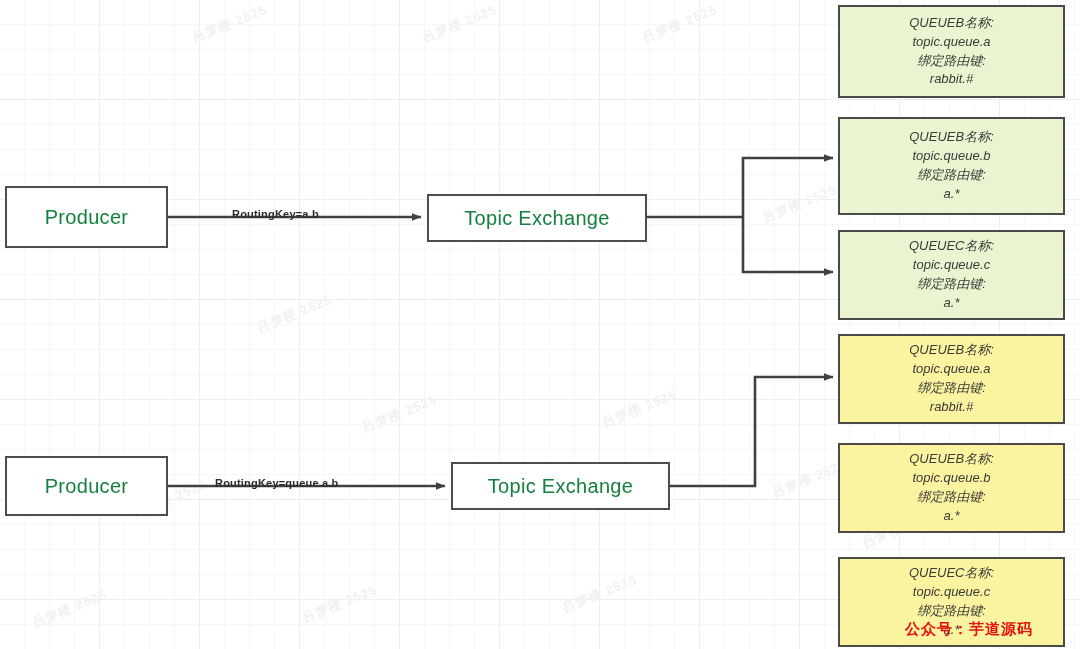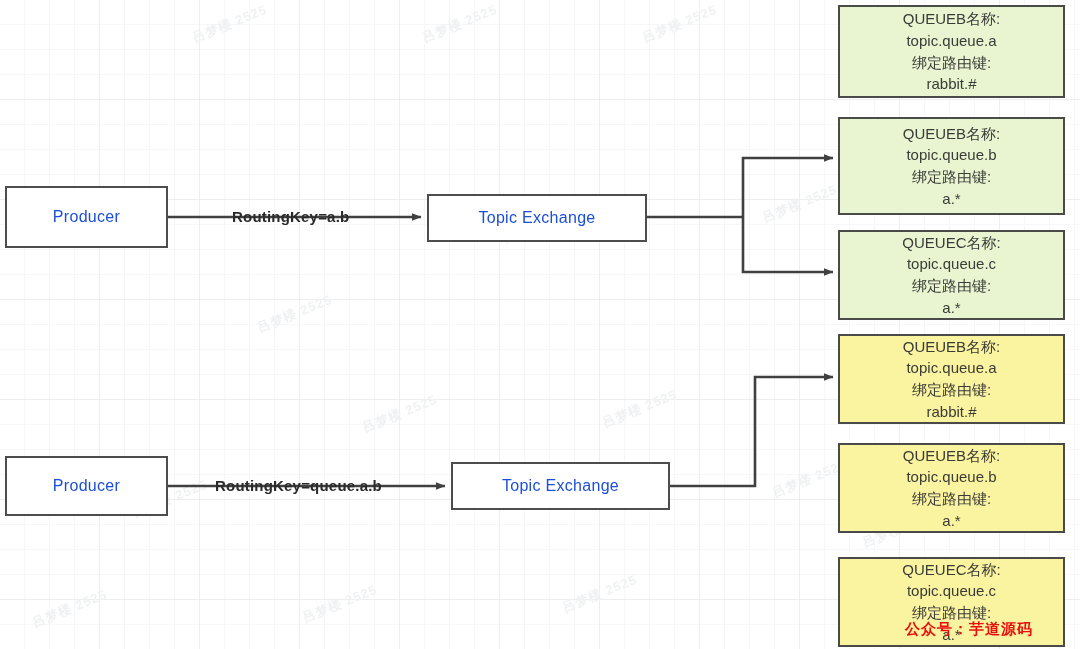--- a/index.html
+++ b/index.html
@@ -54,39 +54,40 @@
     box-sizing: border-box;
     z-index: 3;
     display: flex;
     align-items: center;
     justify-content: center;
     text-align: center;
   }
   .plain-box {
     background: #ffffff;
     border: 2px solid #4d4d4d;
-    color: #1d4ed8;
-    font-size: 16px;
+    color: #15803d;
+    font-size: 20px;
     letter-spacing: 0.3px;
   }
   .queue-box {
     border: 2px solid #4a4a48;
     color: #3b3b38;
-    font-size: 15px;
+    font-size: 13px;
     line-height: 1.45;
     flex-direction: column;
     padding: 2px 4px;
+    font-style: italic;
   }
   .queue-box .ln { display: block; white-space: nowrap; }
   .q-green { background: #e8f5d0; }
   .q-yellow { background: #faf3a0; }
   .edge-label {
     position: absolute;
     z-index: 4;
-    font-size: 15px;
+    font-size: 11px;
     font-weight: bold;
     color: #2b2b2b;
     background: transparent;
     white-space: nowrap;
     letter-spacing: 0.2px;
   }
   .brand {
     position: absolute;
     z-index: 6;
     color: #e8100f;

